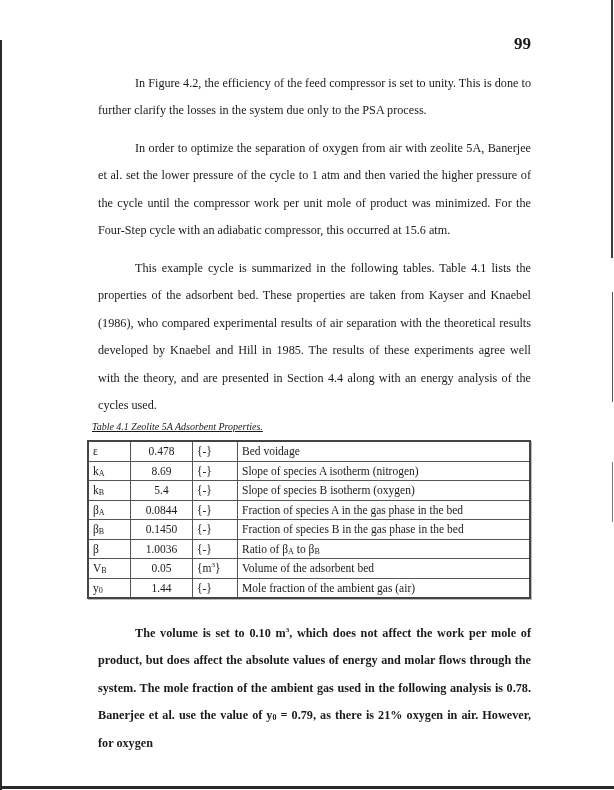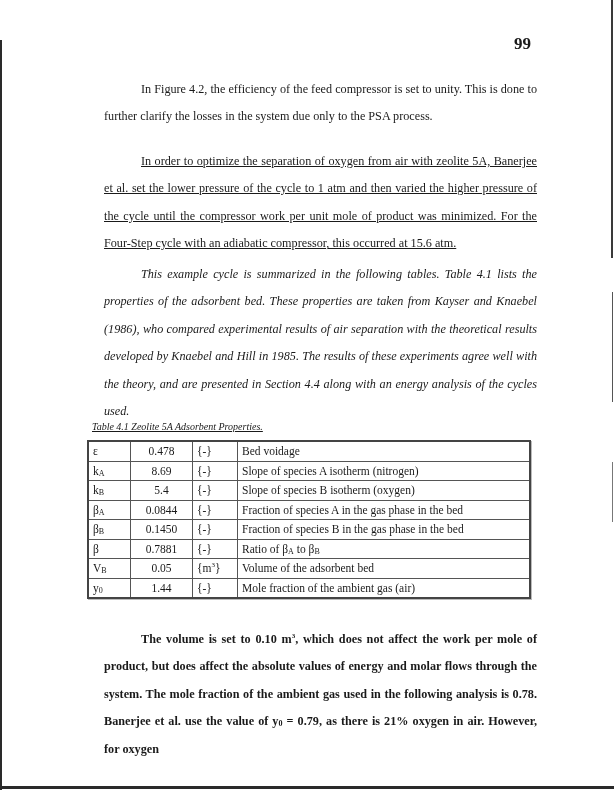--- a/index.html
+++ b/index.html
@@ -62,29 +62,29 @@
       font-size: 17px;
       font-weight: bold;
     }
     .para {
       position: absolute;
       left: 92px;
       width: 433px;
       font-size: 12.2px;
       line-height: 27.4px;
       text-align: justify;
-      margin: 12px;
+      margin: 6px;
     }
     .para .indent {
       display: inline-block;
       width: 37px;
     }
     #p1 { top: 64px; }
-    #p2 { top: 136px; text-decoration: underline; }
-    #p3 { top: 249px; font-style: italic; }
+    #p2 { top: 129px; }
+    #p3 { top: 249px; }
     #p4 { top: 614px; font-weight: bold; }
 
     .caption {
       position: absolute;
       left: 92px;
       top: 421px;
       font-size: 10px;
       font-style: italic;
       text-decoration: underline;
     }
@@ -164,21 +164,21 @@
       <td class="desc">Fraction of species A in the gas phase in the bed</td>
     </tr>
     <tr>
       <td class="sym"><span>β</span><span class="sub">B</span></td>
       <td class="val">0.1450</td>
       <td class="unit">{-}</td>
       <td class="desc">Fraction of species B in the gas phase in the bed</td>
     </tr>
     <tr>
       <td class="sym"><span>β</span></td>
-      <td class="val">0.7881</td>
+      <td class="val">1.0036</td>
       <td class="unit">{-}</td>
       <td class="desc"><span>Ratio of β</span><span class="sub">A</span><span> to β</span><span class="sub">B</span></td>
     </tr>
     <tr>
       <td class="sym"><span>V</span><span class="sub">B</span></td>
       <td class="val">0.05</td>
       <td class="unit"><span>{m</span><sup>3</sup><span>}</span></td>
       <td class="desc">Volume of the adsorbent bed</td>
     </tr>
     <tr>

